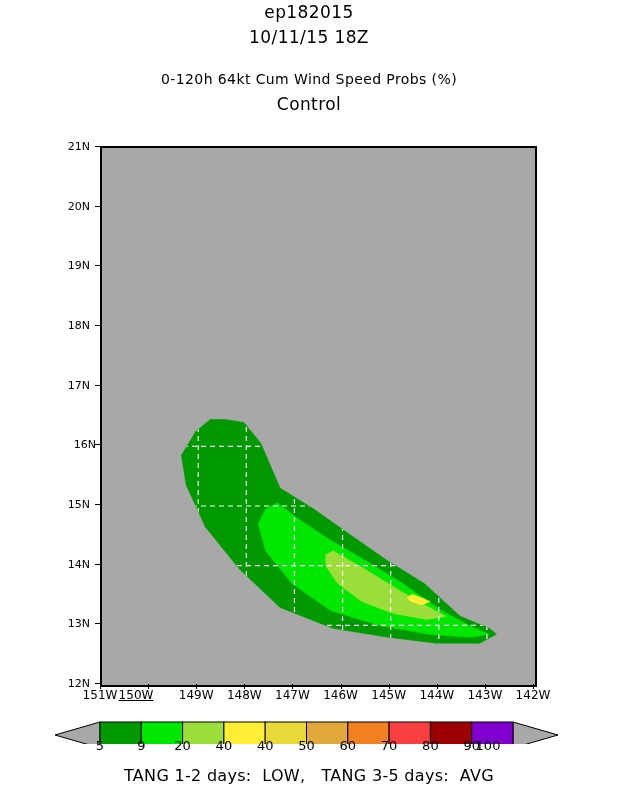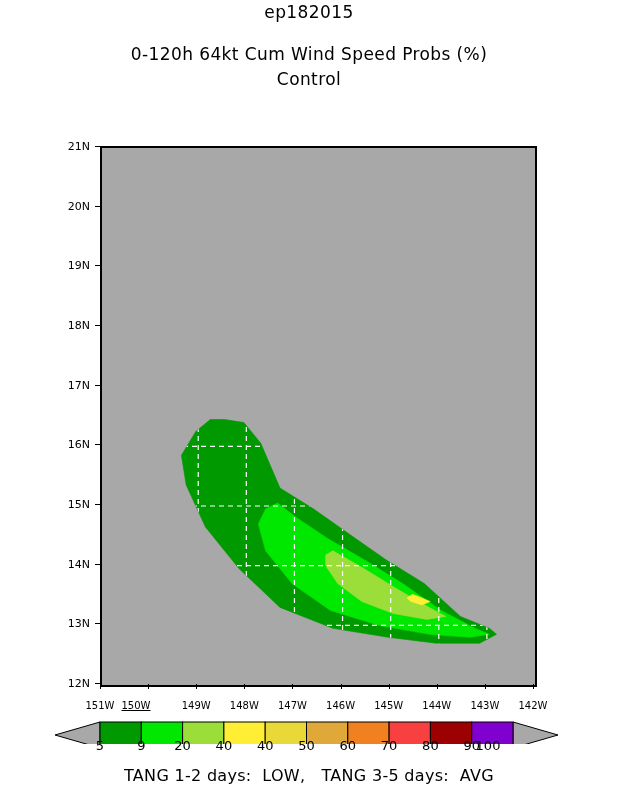--- a/index.html
+++ b/index.html
@@ -29,21 +29,21 @@
     font-family: "DejaVu Sans", sans-serif;
     font-size: 17px;
     letter-spacing: 0.4px;
     line-height: 25px;
     color: #000;
     white-space: pre;
   }
   .title-storm { }
   .title-head {
     margin-top: 17px;
-    font-size: 17px;
+    font-size: 14px;
   }
   .title-sub {
     font-size: 17px;
     line-height: 24px;
   }
 
   
   .plot-frame {
     position: absolute;
     left: 100px;
@@ -80,25 +80,24 @@
     width: 5px;
     height: 1px;
     background: #000;
     left: 95px;
   }
   .xtick-label {
     position: absolute;
     top: 688px;
     width: 46px;
     text-align: center;
-    font-size: 10px;
+    font-size: 12px;
     font-family: "DejaVu Sans", sans-serif;
     transform: translateX(-50%);
     white-space: pre;
-    margin-top: 12px;
   }
   .xtick-mark {
     position: absolute;
     top: 684px;
     width: 1px;
     height: 5px;
     background: #000;
   }
   .yaxis-labels, .xaxis-labels { position: absolute; left:0; top:0; }
 
@@ -138,20 +137,21 @@
     font-family: "DejaVu Sans", sans-serif;
     letter-spacing: 0.3px;
     white-space: pre;
   }
 </style>
 </head>
 <body>
 
 <div class="titles">
   <div class="title-line title-storm">ep182015</div>
+  <div class="title-line">10/11/15 18Z</div>
   <div class="title-line title-head">0-120h 64kt Cum Wind Speed Probs (%)</div>
   <div class="title-line title-sub">Control</div>
 </div>
 
 <div class="plot-frame">
   <svg class="plot-svg" viewBox="0 0 433 537" preserveAspectRatio="none">
     <defs>
       <clipPath id="plotclip">
         <rect x="0" y="0" width="433" height="537"></rect>
       </clipPath>
@@ -198,21 +198,21 @@
     <div class="ytick-label" style="top: 146px; left: 50px; right: auto;">21N</div>
     <div class="ytick-mark" style="top: 146px;"></div>
     <div class="ytick-label" style="top: 205.667px; left: 50px; right: auto;">20N</div>
     <div class="ytick-mark" style="top: 205.667px;"></div>
     <div class="ytick-label" style="top: 265.333px; left: 50px; right: auto;">19N</div>
     <div class="ytick-mark" style="top: 265.333px;"></div>
     <div class="ytick-label" style="top: 325px; left: 50px; right: auto;">18N</div>
     <div class="ytick-mark" style="top: 325px;"></div>
     <div class="ytick-label" style="top: 384.667px; left: 50px; right: auto;">17N</div>
     <div class="ytick-mark" style="top: 384.667px;"></div>
-    <div class="ytick-label" style="top: 444.333px; left: 50px; right: auto;">16N</div>
+    <div class="ytick-label" style="top: 444.333px; left: 56px; right: auto;">16N</div>
     <div class="ytick-mark" style="top: 444.333px;"></div>
     <div class="ytick-label" style="top: 504px; left: 50px; right: auto;">15N</div>
     <div class="ytick-mark" style="top: 504px;"></div>
     <div class="ytick-label" style="top: 563.667px; left: 50px; right: auto;">14N</div>
     <div class="ytick-mark" style="top: 563.667px;"></div>
     <div class="ytick-label" style="top: 623.333px; left: 50px; right: auto;">13N</div>
     <div class="ytick-mark" style="top: 623.333px;"></div>
     <div class="ytick-label" style="top: 683px; left: 50px; right: auto;">12N</div>
     <div class="ytick-mark" style="top: 683px;"></div>
   </div>

